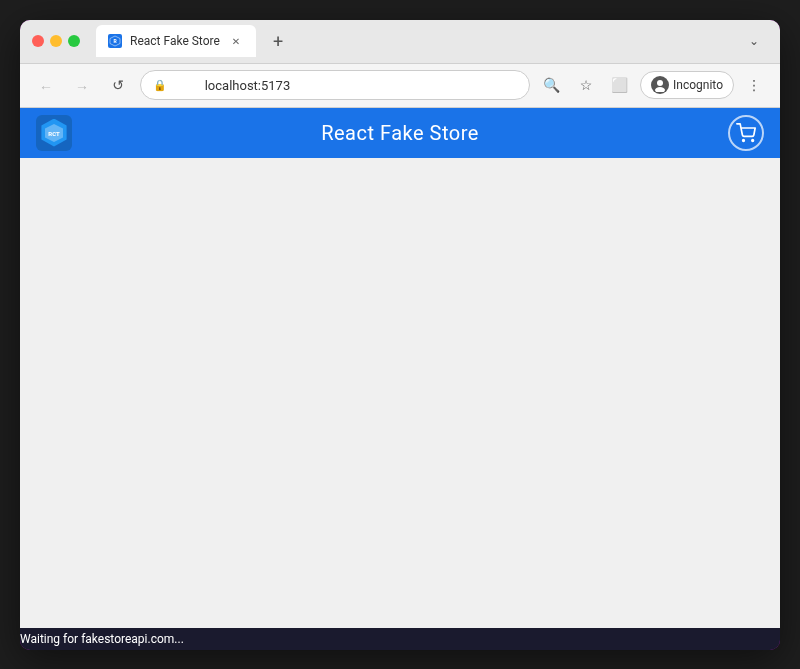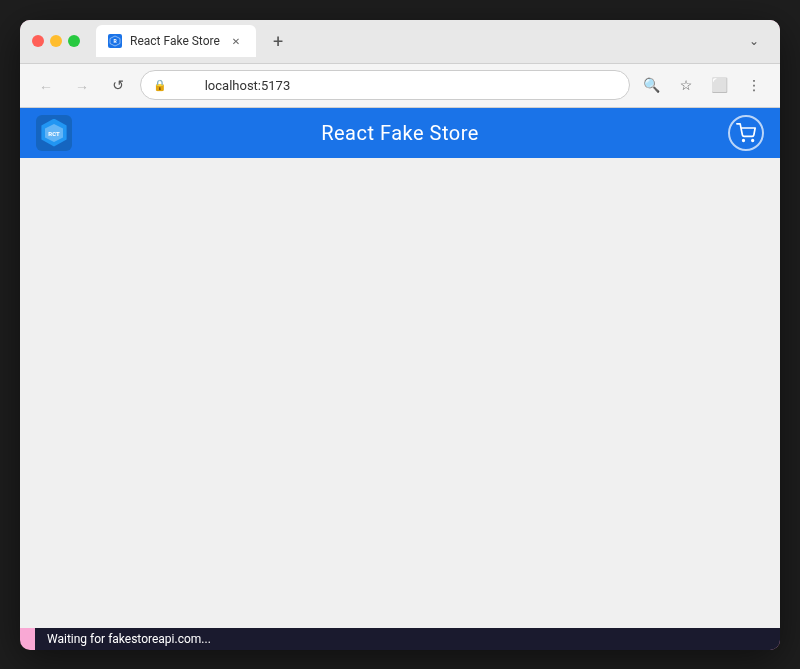--- a/index.html
+++ b/index.html
@@ -9,21 +9,21 @@
       display: flex;
       justify-content: center;
       align-items: center;
       min-height: 100vh;
       font-family: -apple-system, BlinkMacSystemFont, 'Segoe UI', Roboto, sans-serif;
     }
 
     .browser-window {
       width: 760px;
       height: 630px;
-      background: #f9a8d4;
+      background: #a21caf;
       border-radius: 10px;
       overflow: hidden;
       box-shadow: 0 10px 40px rgba(0,0,0,0.5);
       display: flex;
       flex-direction: column;
     }
 
     
     .title-bar {
       background: #e8e8e8;
@@ -307,23 +307,22 @@
     .main-content {
       flex: 1;
       background: #f0f0f0;
     }
 
     
     .status-bar {
       background: #1a1a2e;
       color: white;
       font-size: 12px;
-      padding: 4px 12px;
-      flex-shrink: 0;
-      margin-left: 15px;
+      padding: 4px 0;
+      flex-shrink: 0;
     }
   </style>
 </head>
 <body>
 
 <div class="browser-window">
 
   <div class="title-bar">
     <div class="traffic-lights">
       <div class="traffic-light close"></div>
@@ -357,20 +356,29 @@
 
     <div class="url-bar">
       <span class="url-lock-icon">🔒</span>
       <span class="url-text">localhost:5173</span>
     </div>
 
     <div class="toolbar-icons">
       <div class="toolbar-icon-btn">🔍</div>
       <div class="toolbar-icon-btn">☆</div>
       <div class="toolbar-icon-btn">⬜</div>
+      <div class="incognito-btn">
+        <div class="incognito-avatar">
+          <svg width="14" height="14" viewBox="0 0 14 14" fill="none">
+            <circle cx="7" cy="5" r="3" fill="white"></circle>
+            <ellipse cx="7" cy="12" rx="5" ry="3" fill="white"></ellipse>
+          </svg>
+        </div>
+        <span>Incognito</span>
+      </div>
       <div class="toolbar-icon-btn">⋮</div>
     </div>
   </div>
 
   <div class="app-content">
 
     <div class="app-navbar">
       <div class="app-logo">
         <div class="app-logo-inner">
           <svg width="22" height="22" viewBox="0 0 22 22" fill="none">

